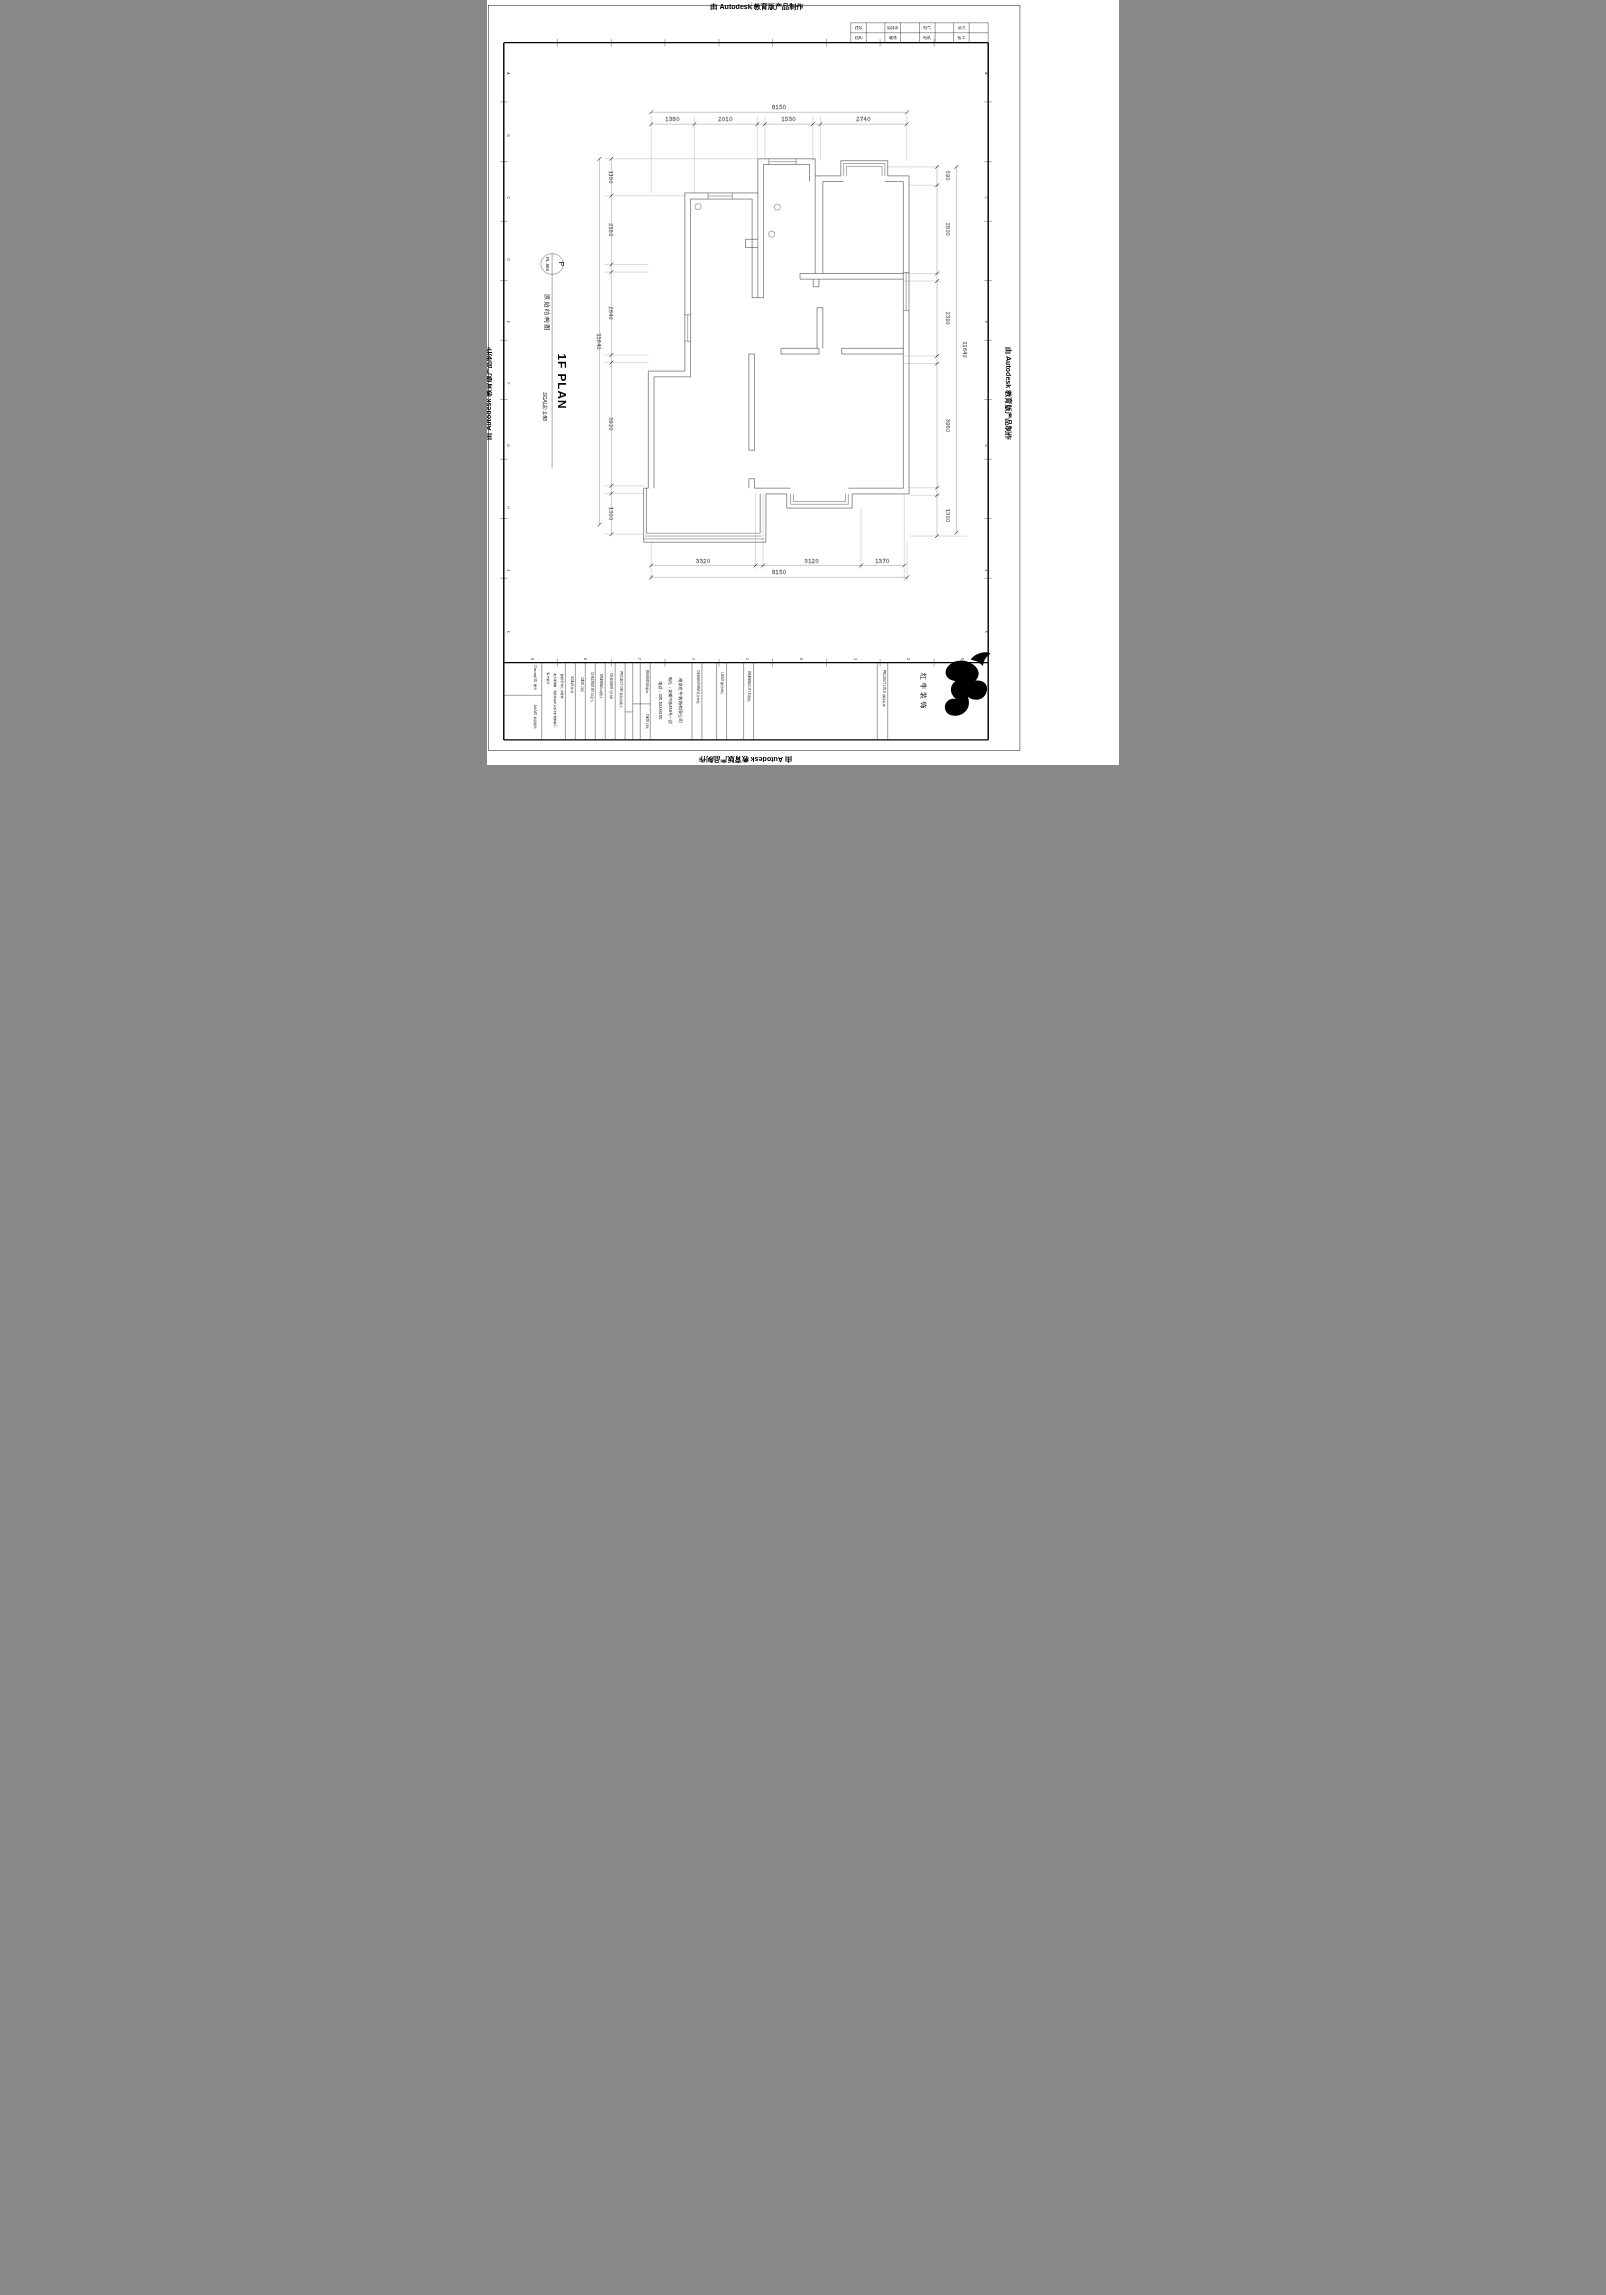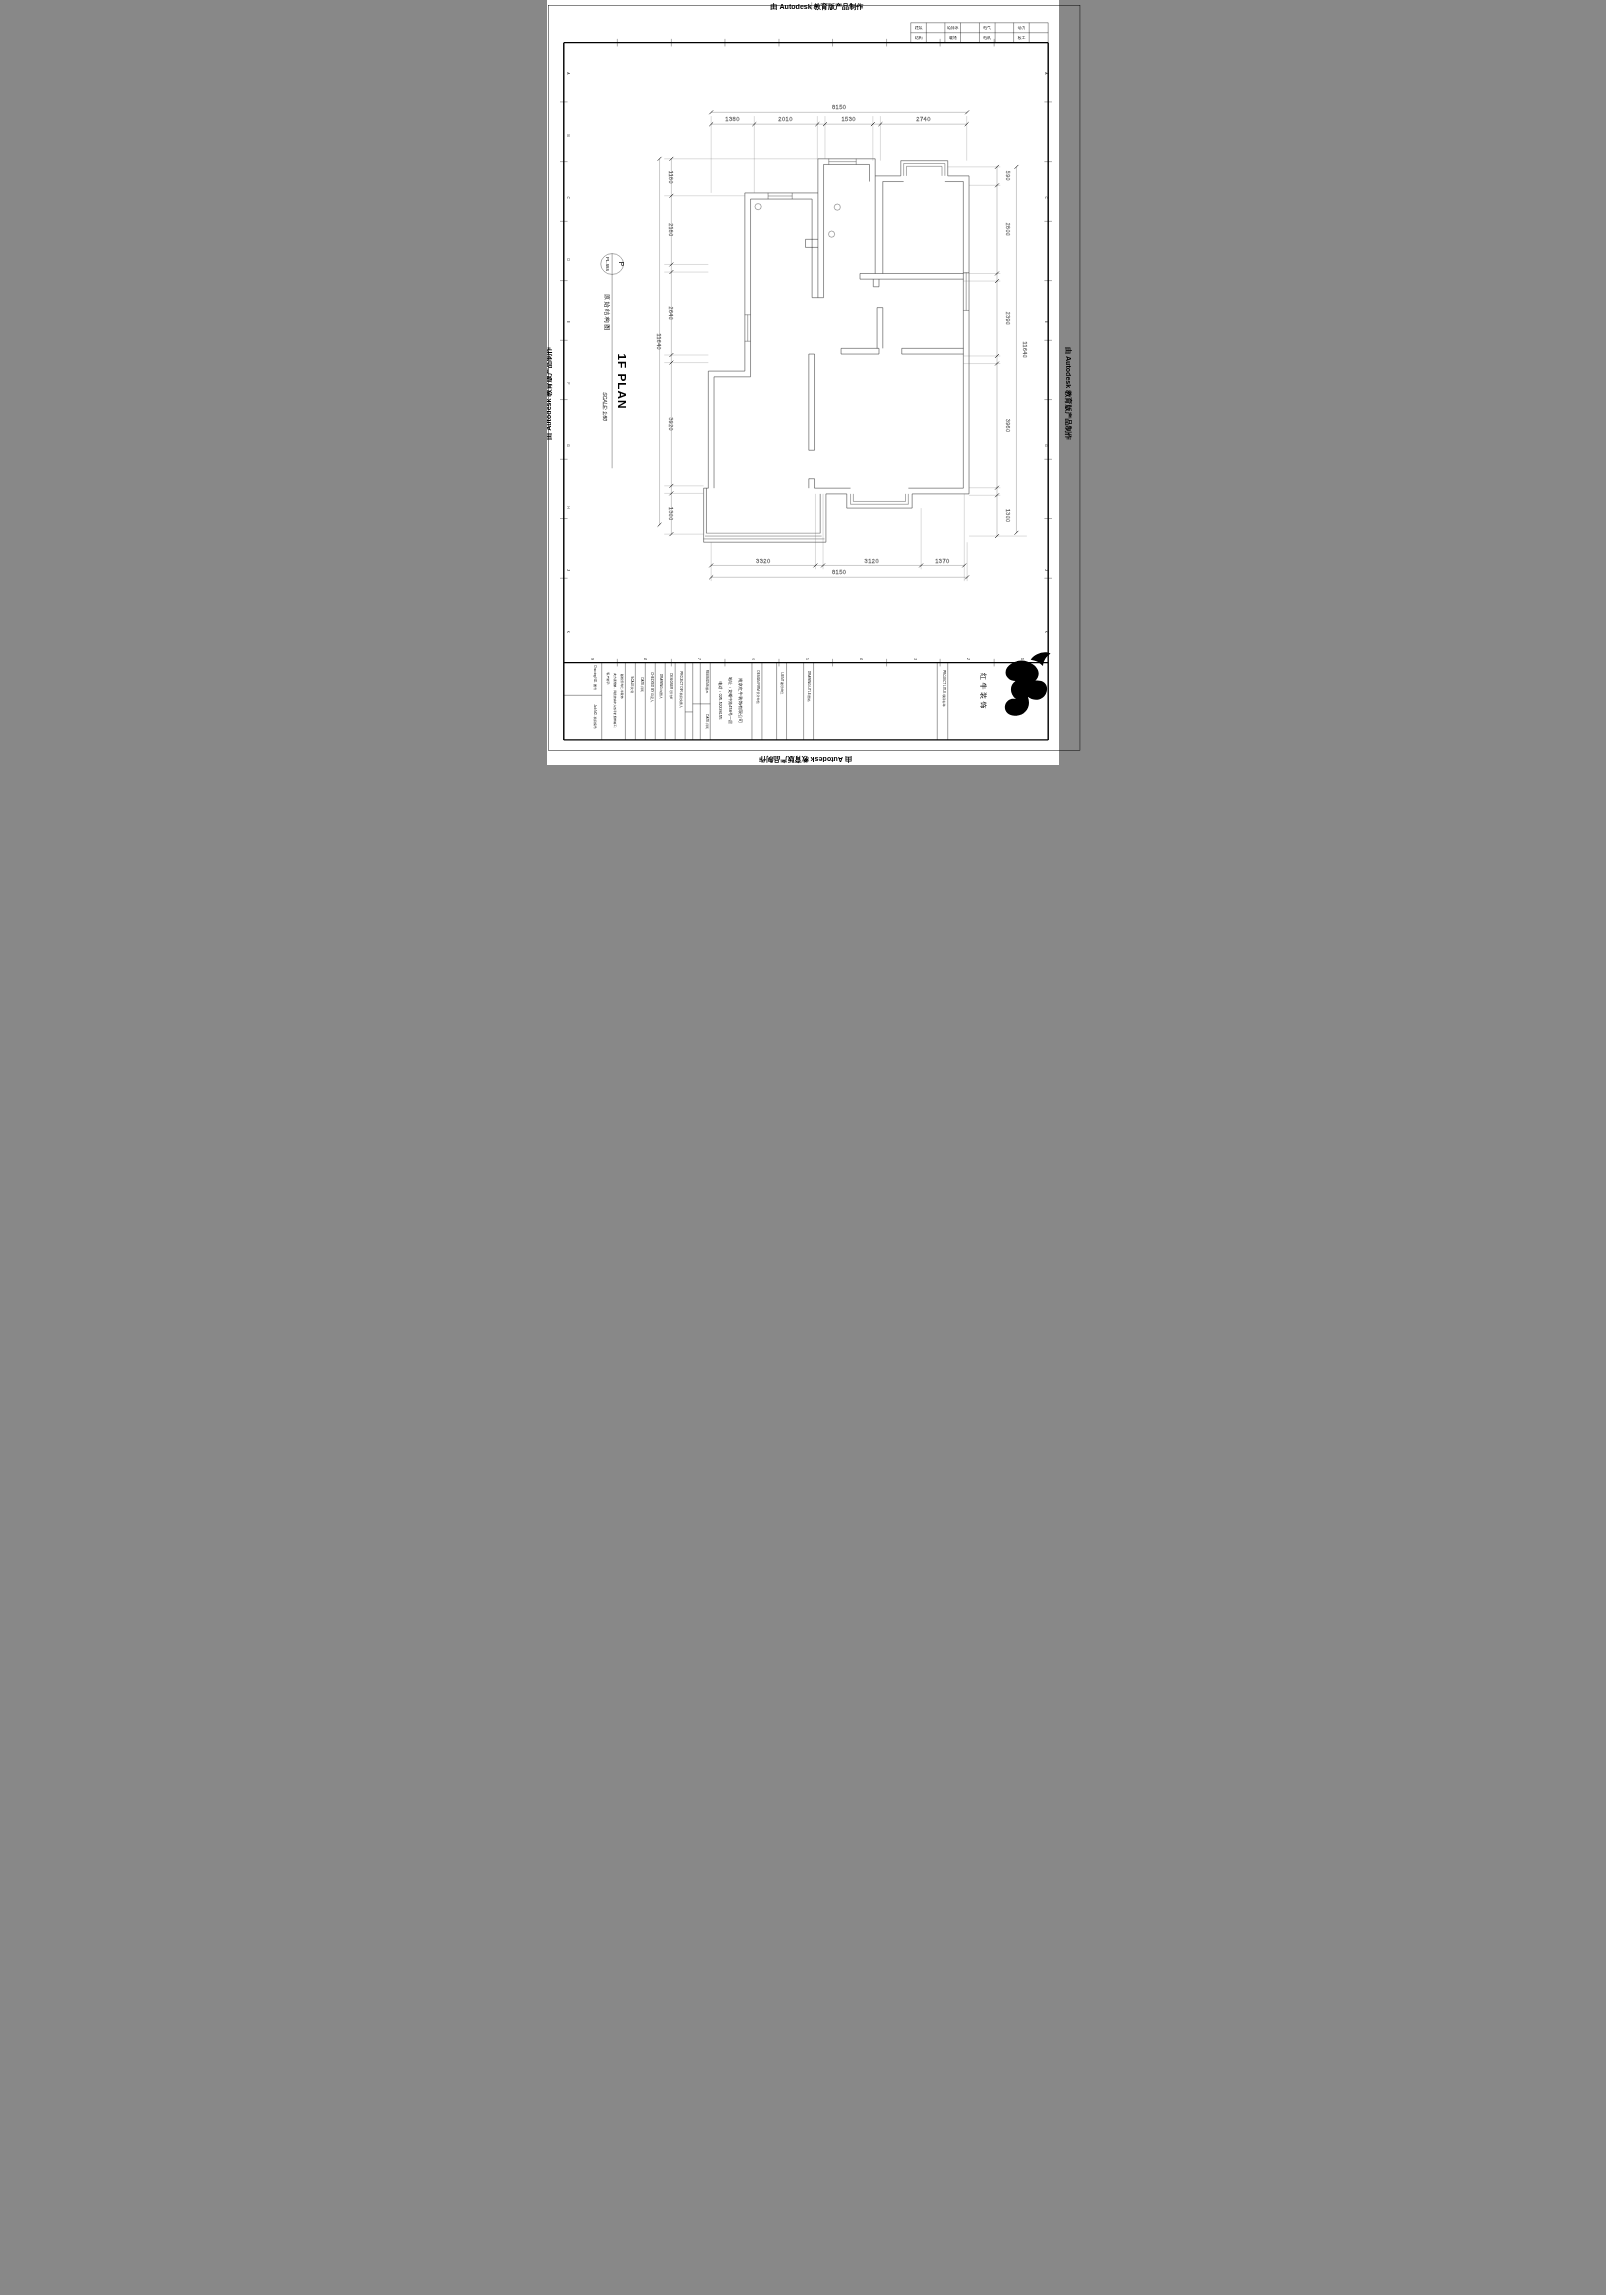--- a/index.html
+++ b/index.html
@@ -1,16 +1,16 @@
 <!DOCTYPE html>
 <html style="font-size:7.6px"><head>
 <meta charset="utf-8">
 <style>
   html,body{margin:0;padding:0;background:#888;}
-  .page{width:512px;height:765px;background:#fff;margin:0 auto;position:relative;}
+  .page{width:632px;height:765px;background:#fff;margin:0 auto;position:relative;}
   svg{display:block;}
   text{font-family:"Liberation Sans",sans-serif;fill:#000;}
   .dim{fill:none;stroke:#555;stroke-width:.7;font-size:12px;letter-spacing:1px;}
   .dimsmall{fill:none;stroke:#555;stroke-width:.6;font-size:11px;letter-spacing:1px;}
   .edge{font-size:15px;font-weight:bold;}
   .tb{font-size:6.5px;}
   .tbs{font-size:6px;}
   .grid{font-size:7px;fill:#222;}
   .disc{font-size:8px;}
   .wall{fill:none;stroke:#000;stroke-width:.9;}

